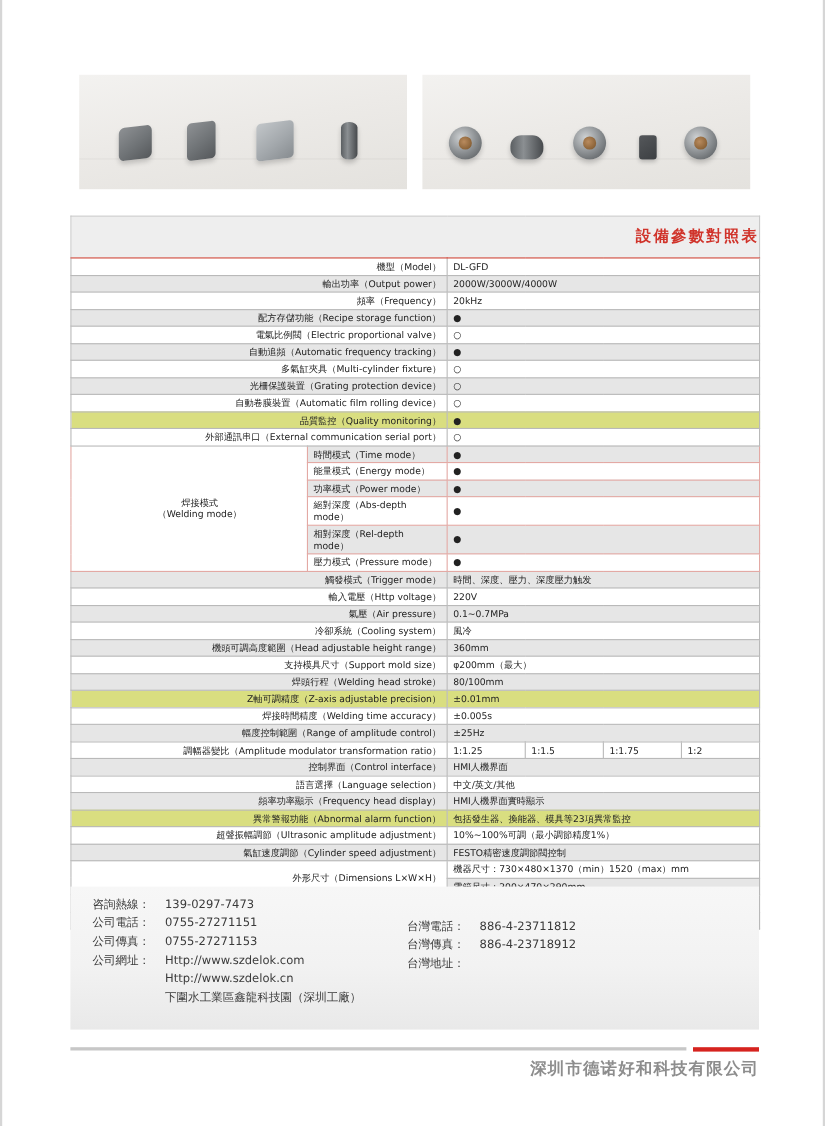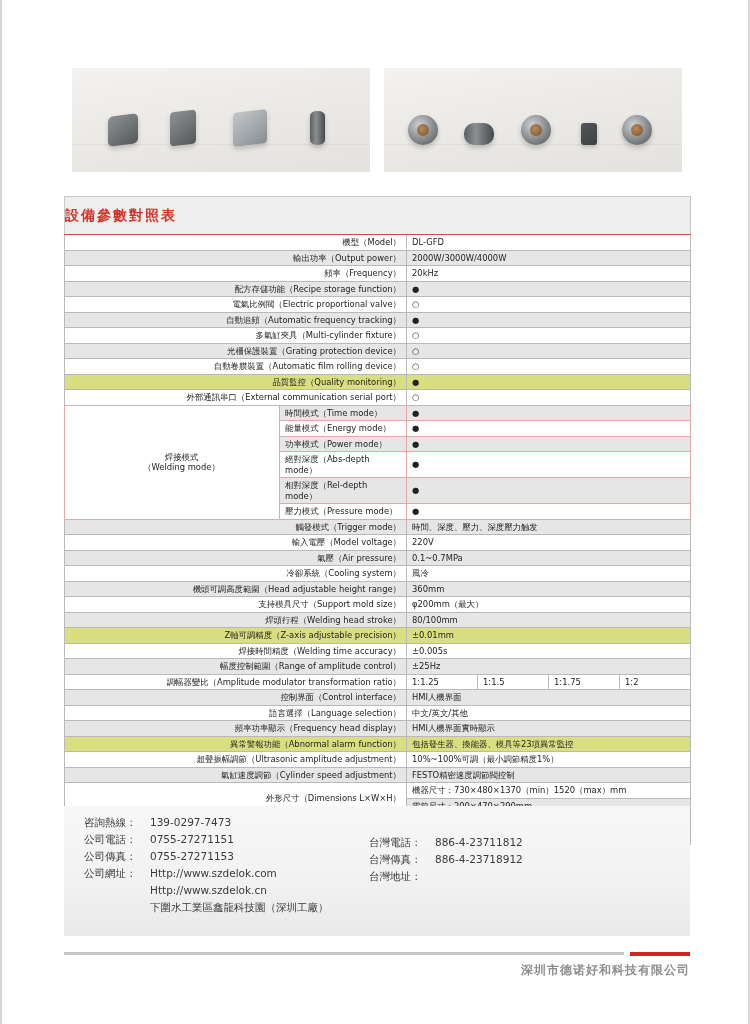--- a/index.html
+++ b/index.html
@@ -109,21 +109,21 @@
     border: 1px solid #b9b9b9;
     padding: 2px 5px;
     vertical-align: middle;
     height: 13.6px;
     box-sizing: border-box;
   }
   .title-cell {
     background: #eeeeee;
     border: 1px solid #c9c9c9 !important;
     border-bottom: 1px solid #d24a3d !important;
-    text-align: left;
+    text-align: right;
     color: #d0332a;
     font-size: 14px;
     font-weight: bold;
     letter-spacing: 2px;
     height: 38px !important;
     padding: 6px 0 !important;
   }
   .lbl { text-align: right; }
   .val { text-align: left; }
   tr.shade > td { background: #e6e6e6; }
@@ -150,21 +150,21 @@
     top: 806px;
     left: 62px;
     width: 626px;
     height: 130px;
     background: linear-gradient(180deg,#f7f7f7 0%, #f2f2f2 55%, #e9e9e9 100%);
     font-size: 10.5px;
     color: #3a3a3a;
     padding: 8px 0 0 0;
     box-sizing: border-box;
   }
-  .contact .cols { display: flex; }
+  .contact .cols { display: flex; justify-content: space-between; }
   .contact .col-left { width: 305px; padding-left: 20px; box-sizing: border-box; }
   .contact .col-right { width: 320px; padding-top: 20px; box-sizing: border-box; }
   .crow { display: flex; line-height: 17px; white-space: nowrap; }
   .ckey { width: 66px; flex: none; }
   .cval { flex: 1; }
   .cindent { padding-left: 66px; line-height: 17px; }
 
   
   .footer {
     position: absolute;
@@ -186,21 +186,21 @@
     top: 0;
     left: 628px;
     width: 60px;
     height: 4px;
     background: #d6231f;
   }
   .footer .fname {
     position: absolute;
     top: 10px;
     right: 62px;
-    font-size: 12px;
+    font-size: 15px;
     font-weight: bold;
     color: #8d8d8d;
     letter-spacing: 1px;
   }
 </style>
 </head>
 <body>
 
 <div class="page">
 
@@ -310,21 +310,21 @@
       <tr class="wm plain">
         <td class="wm-sub">壓力模式（Pressure mode）</td>
         <td class="val" colspan="4">●</td>
       </tr>
 
       <tr class="shade">
         <td class="lbl" colspan="2">觸發模式（Trigger mode）</td>
         <td class="val" colspan="4">時間、深度、壓力、深度壓力触发</td>
       </tr>
       <tr class="plain">
-        <td class="lbl" colspan="2">輸入電壓（Model voltage）</td>
+        <td class="lbl" colspan="2">輸入電壓（Http voltage）</td>
         <td class="val" colspan="4">220V</td>
       </tr>
       <tr class="shade">
         <td class="lbl" colspan="2">氣壓（Air pressure）</td>
         <td class="val" colspan="4">0.1~0.7MPa</td>
       </tr>
       <tr class="plain">
         <td class="lbl" colspan="2">冷卻系統（Cooling system）</td>
         <td class="val" colspan="4">風冷</td>
       </tr>

